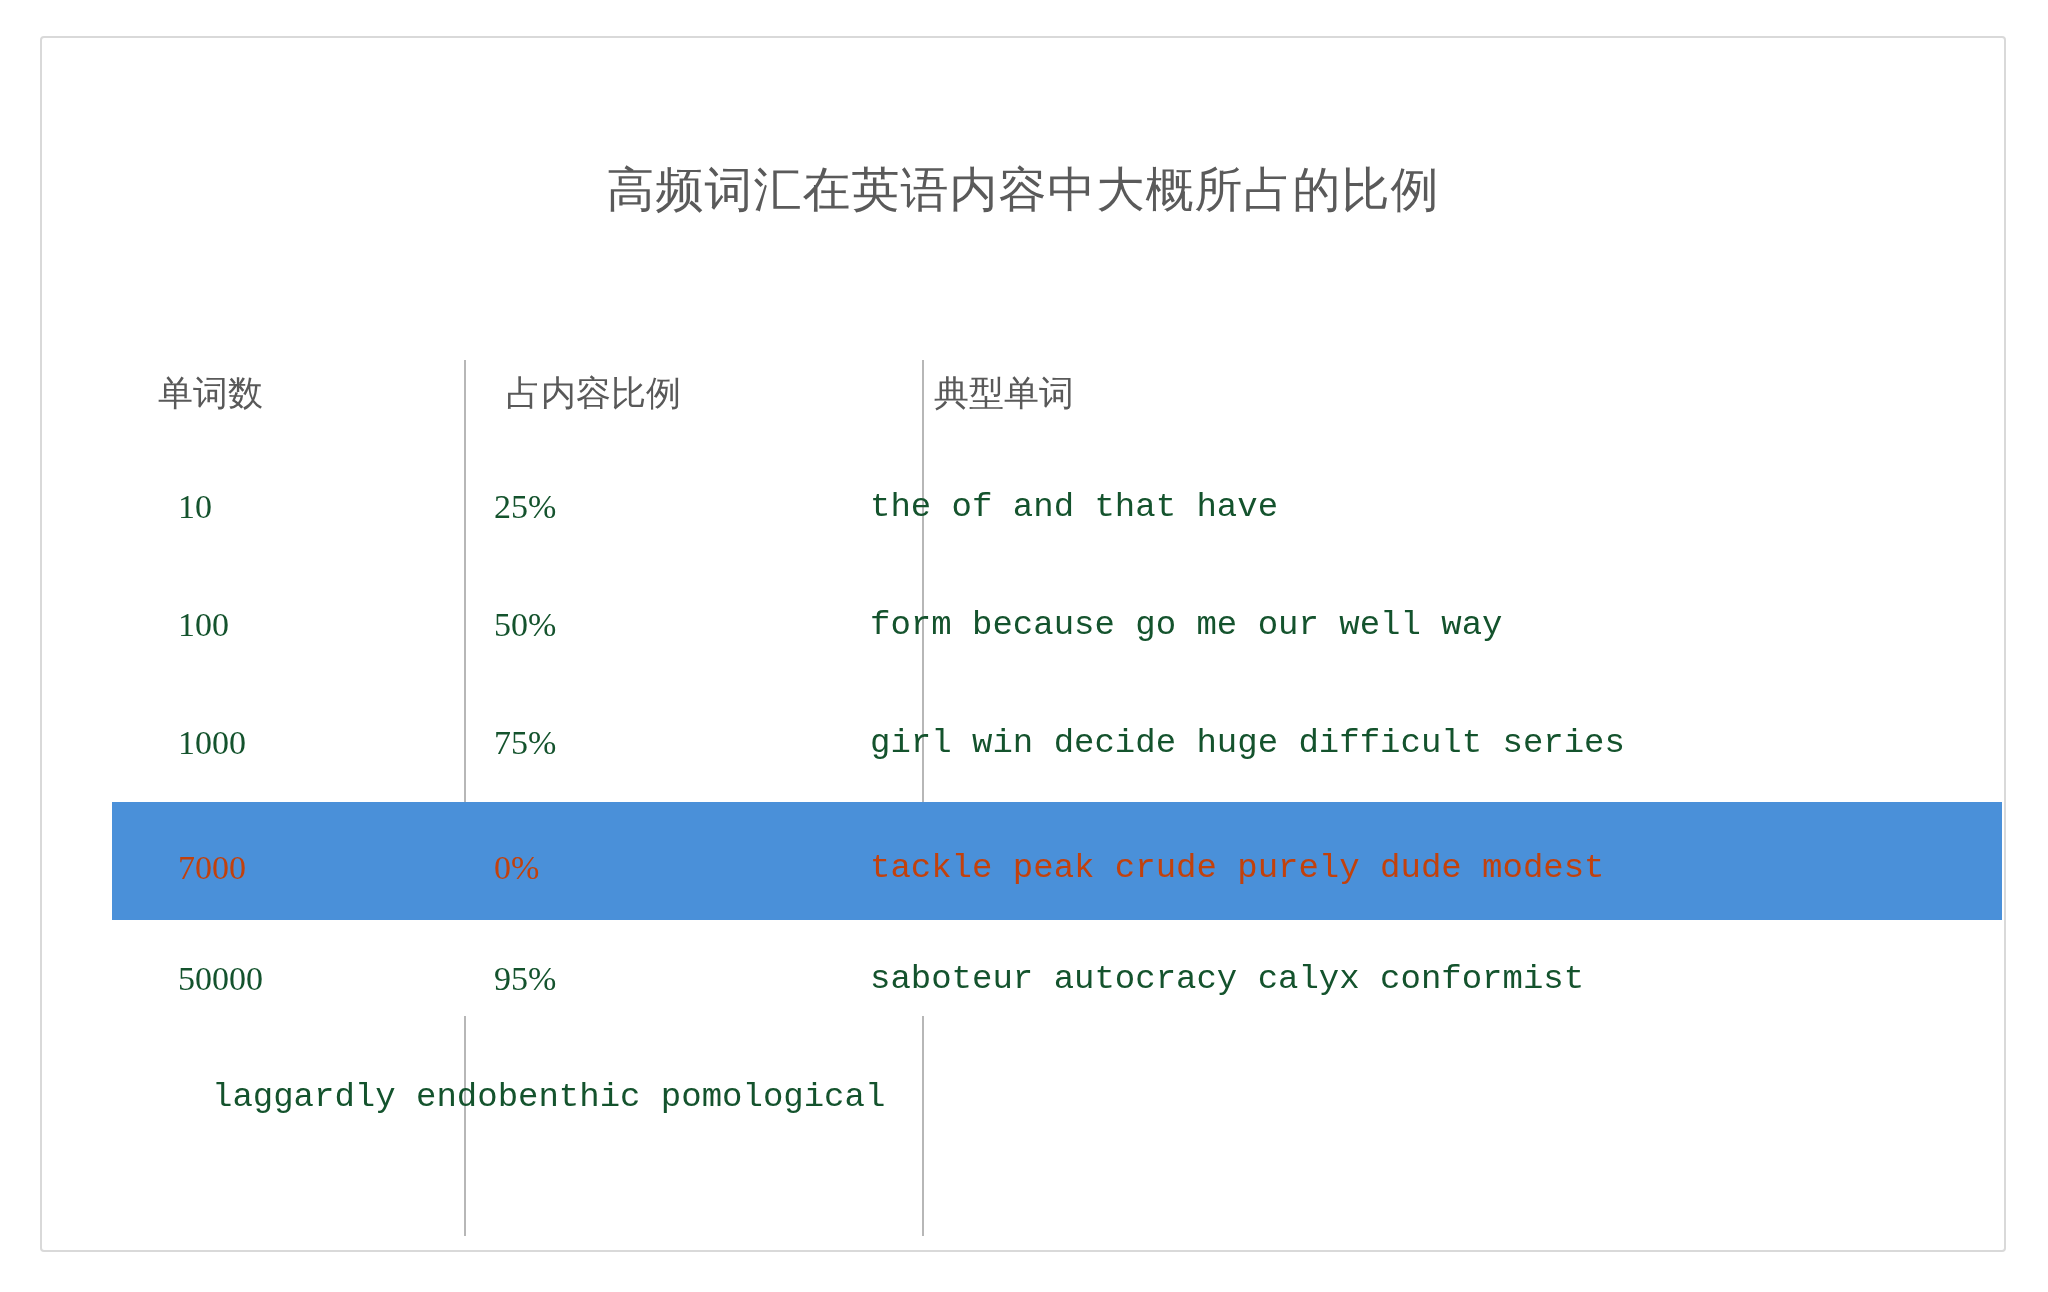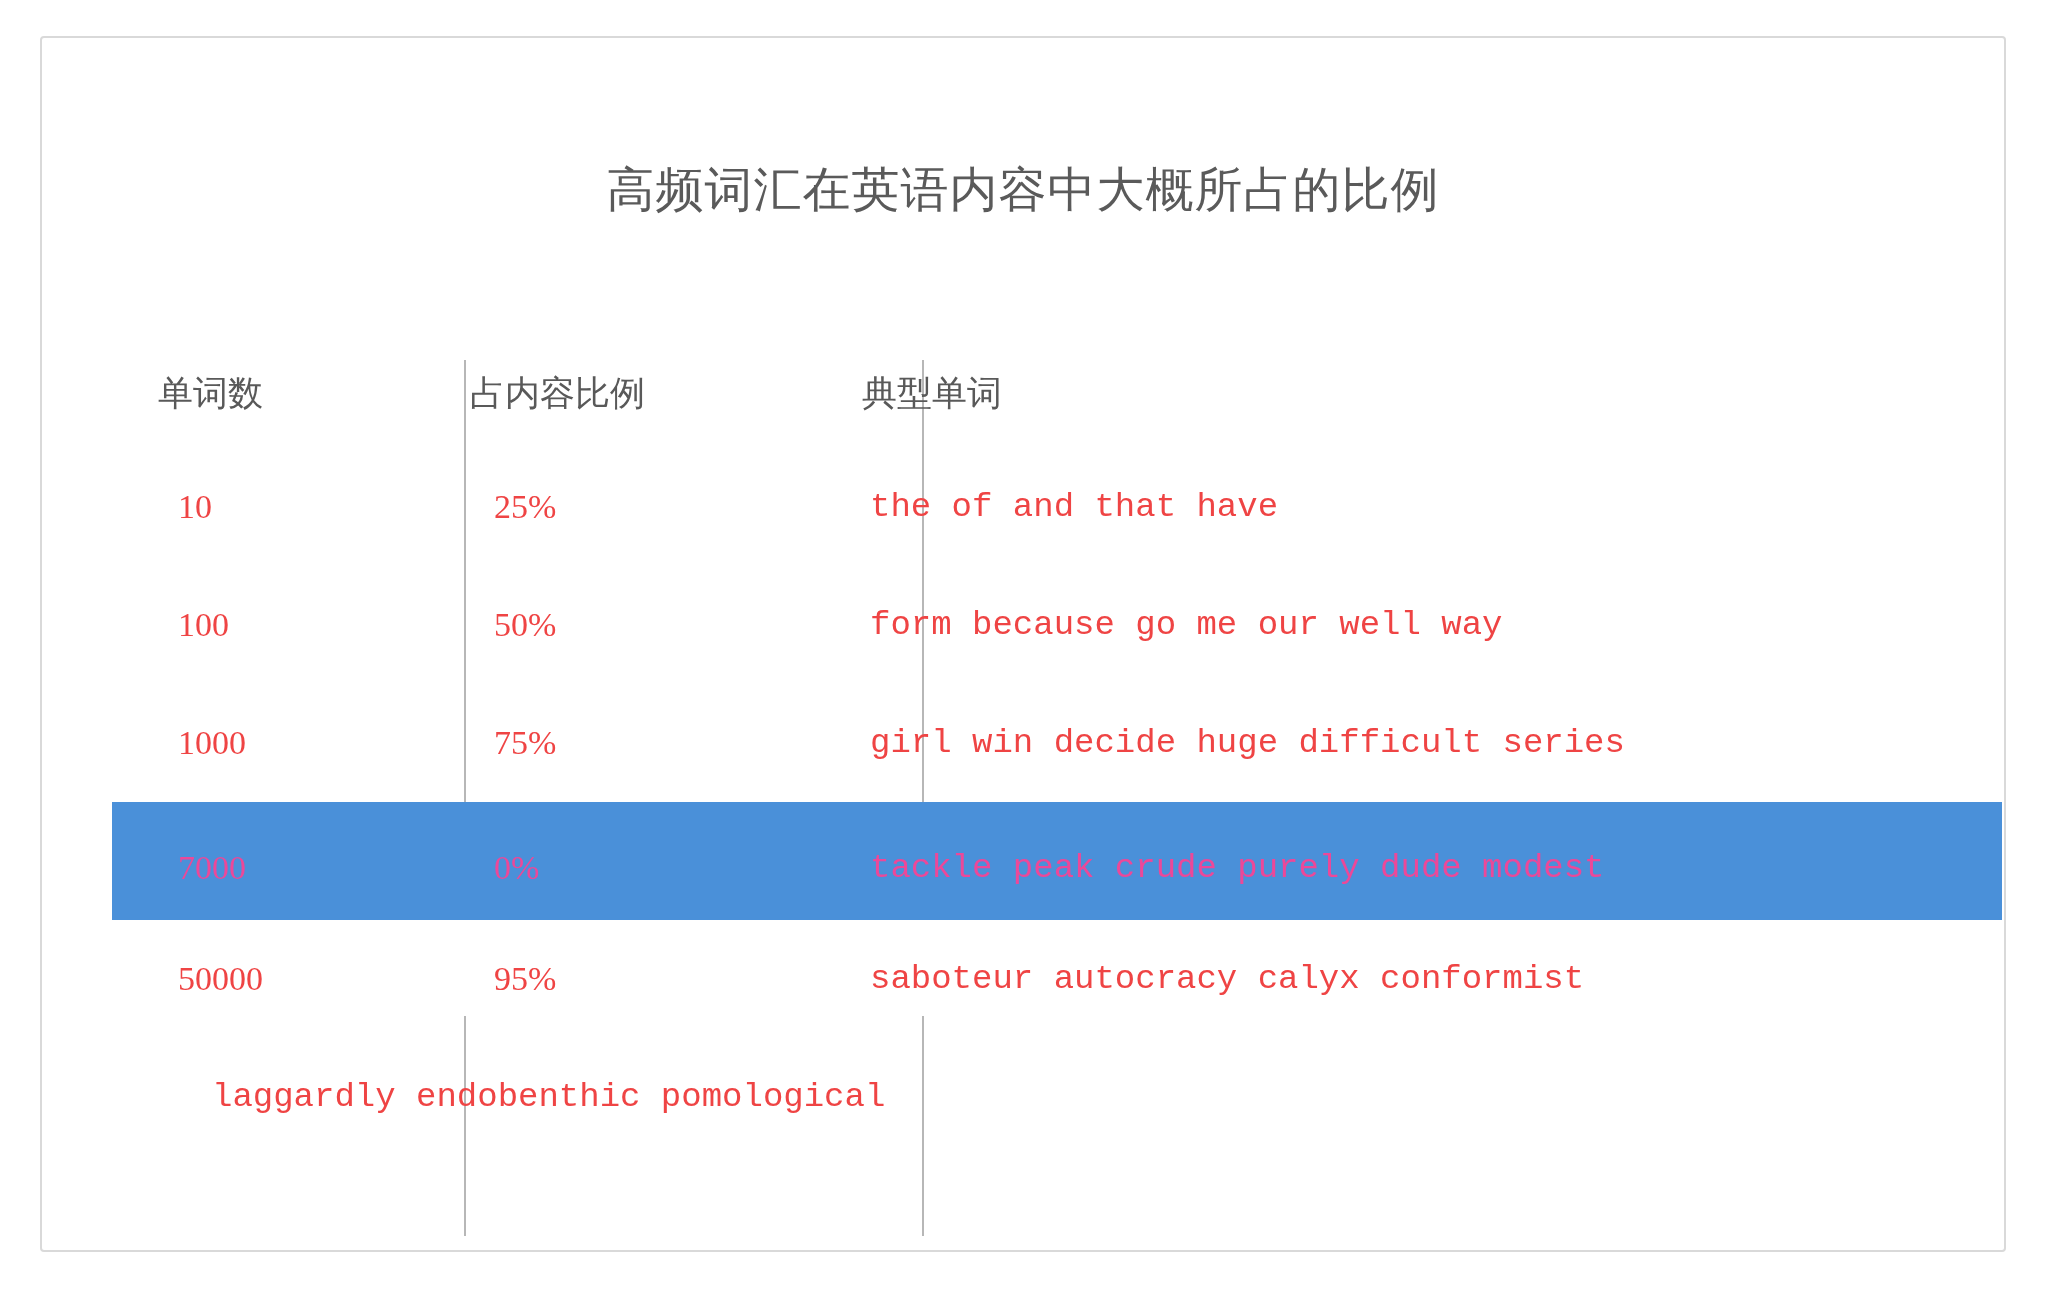--- a/index.html
+++ b/index.html
@@ -42,25 +42,26 @@
     width: 1890px;
   }
   .row {
     position: relative;
     display: flex;
     align-items: center;
     height: 118px;
   }
   .row.header {
     height: 110px;
+    gap: 36px;
   }
   .cell {
     position: relative;
     z-index: 2;
-    color: #ef4444;
+    color: #14532d;
     font-size: 34px;
     font-family: "Liberation Serif", "DejaVu Serif", serif;
     white-space: nowrap;
   }
   .c-count {
     width: 300px;
     padding-left: 66px;
     box-sizing: border-box;
   }
   .c-pct {
@@ -85,21 +86,21 @@
   .highlight-band {
     position: absolute;
     left: 0;
     top: 0;
     width: 1890px;
     height: 118px;
     background: #4a90d9;
     z-index: 1;
   }
   .row.highlighted .cell {
-    color: #ec4899;
+    color: #c2410c;
     margin-top: 13px;
   }
   .vline {
     position: absolute;
     top: 0;
     width: 2px;
     background: #b7b7b7;
   }
   .vline-1 { left: 352px; }
   .vline-2 { left: 810px; }

